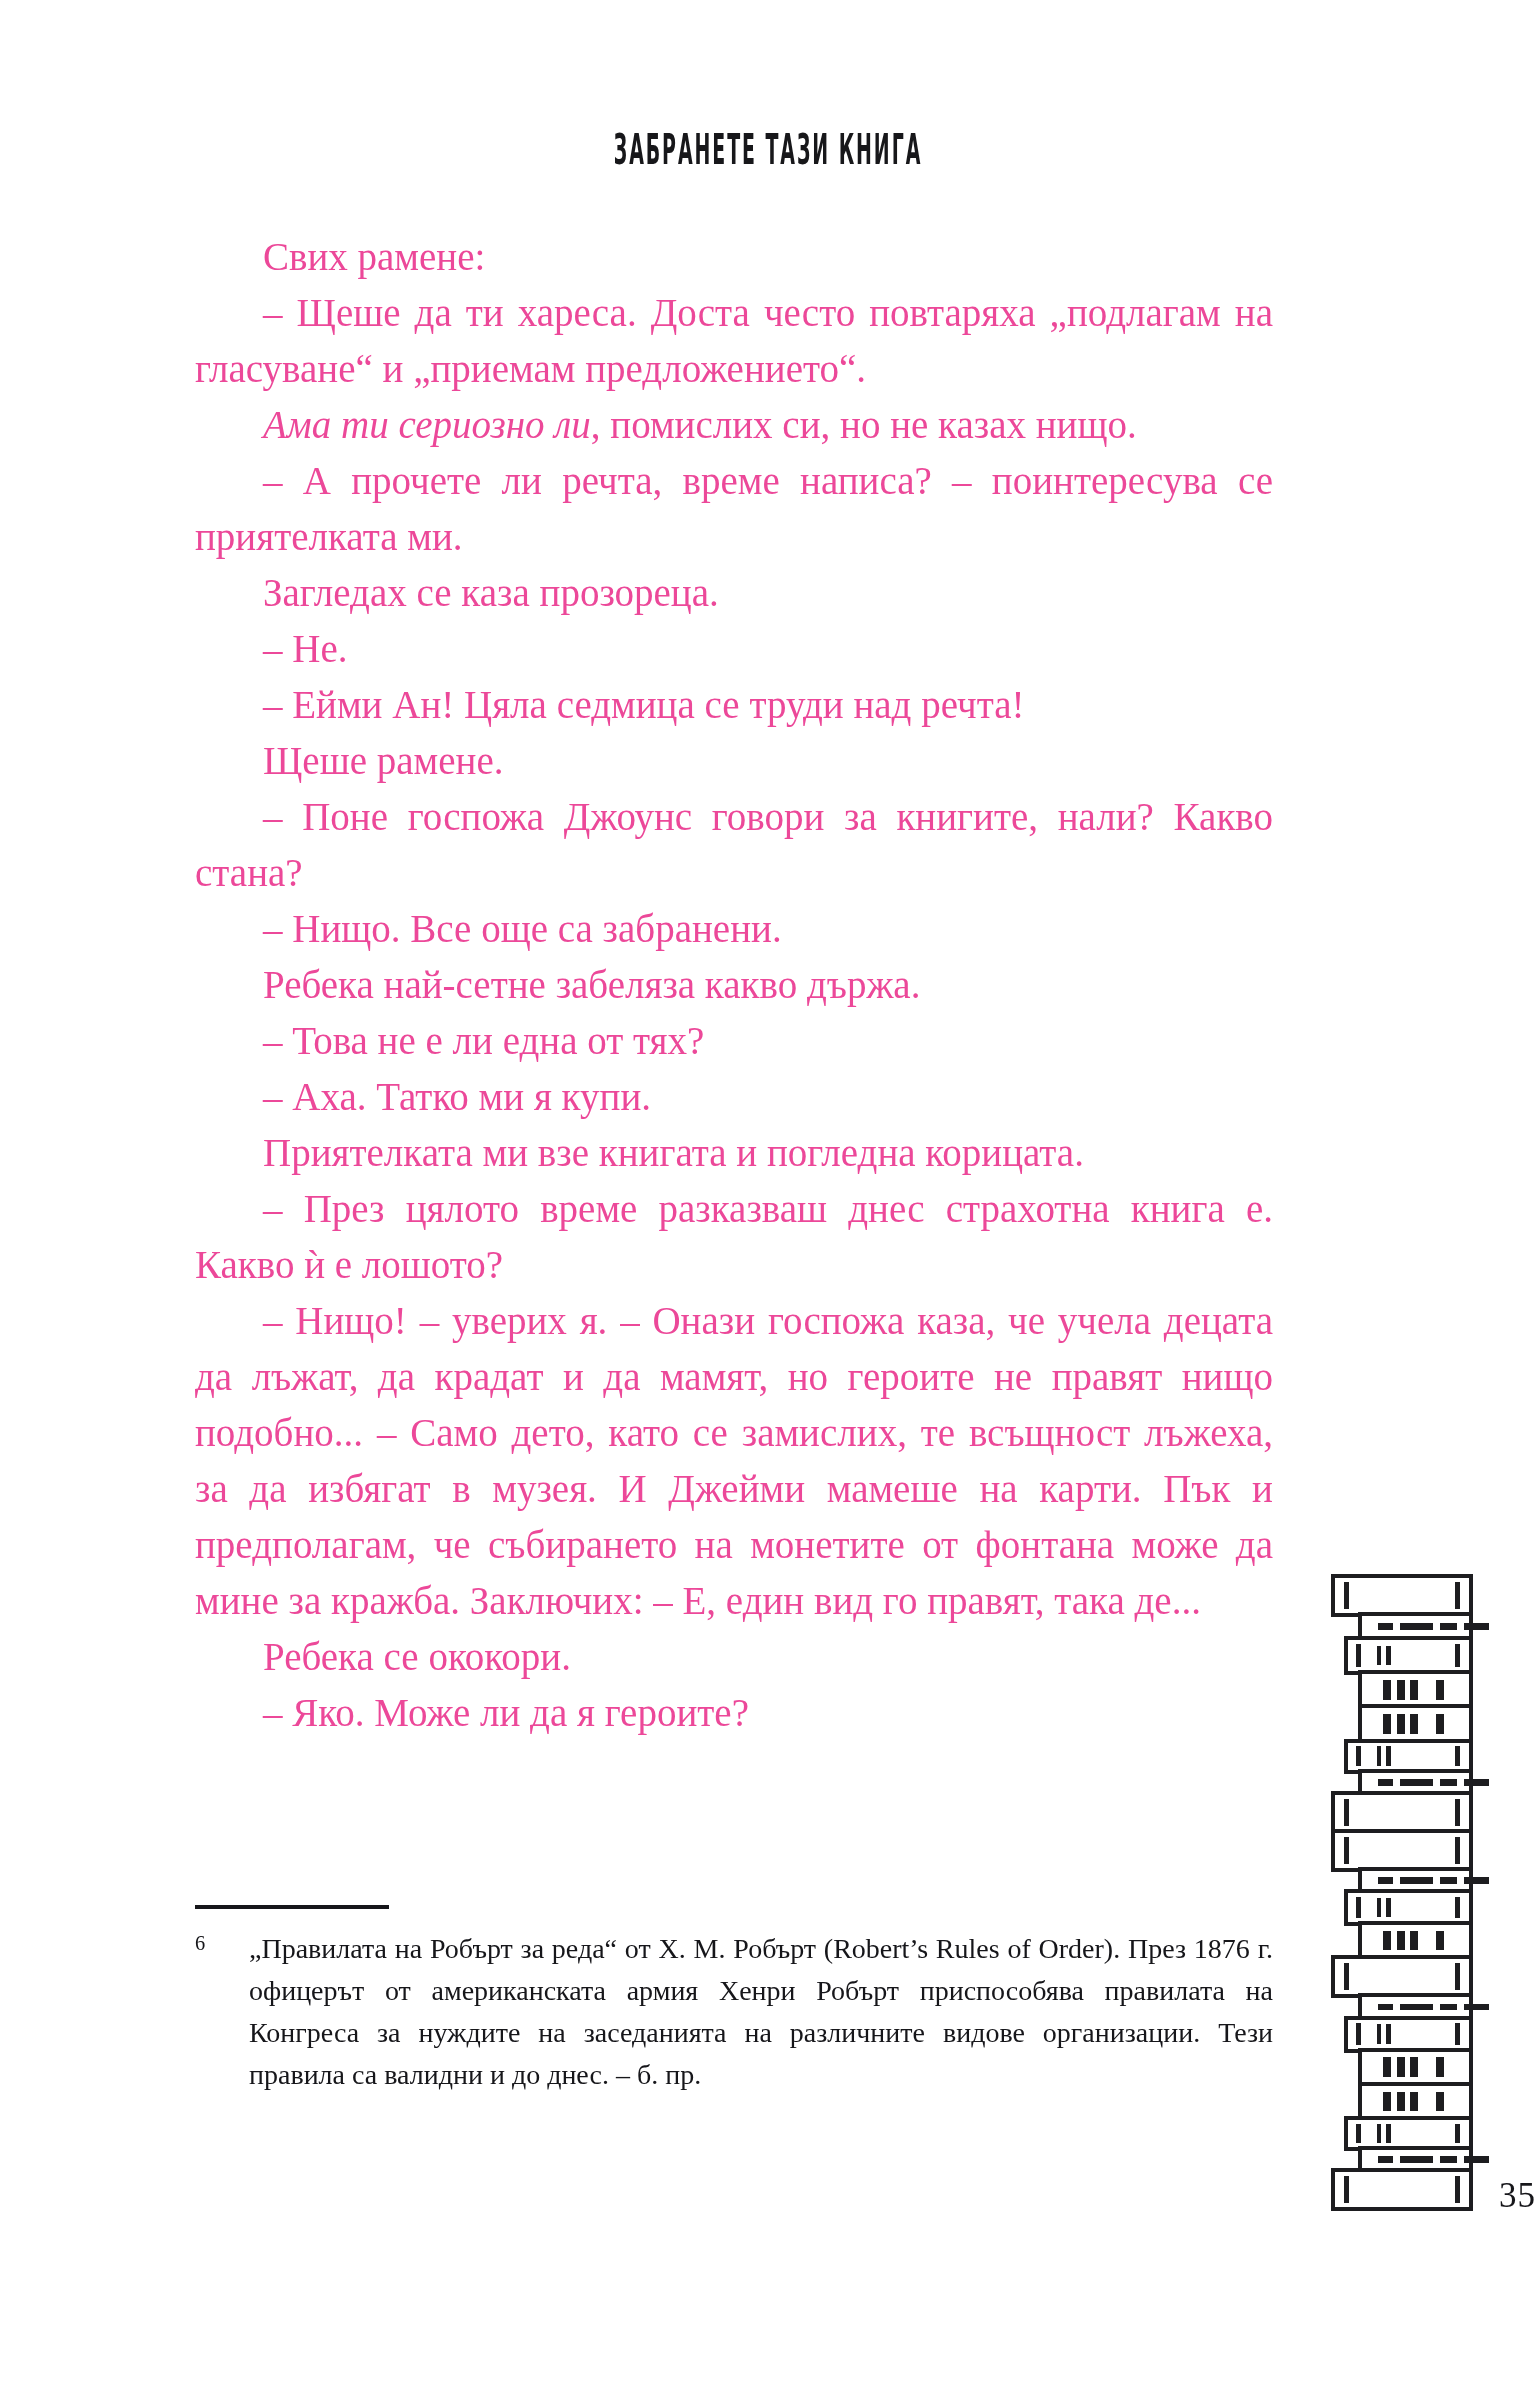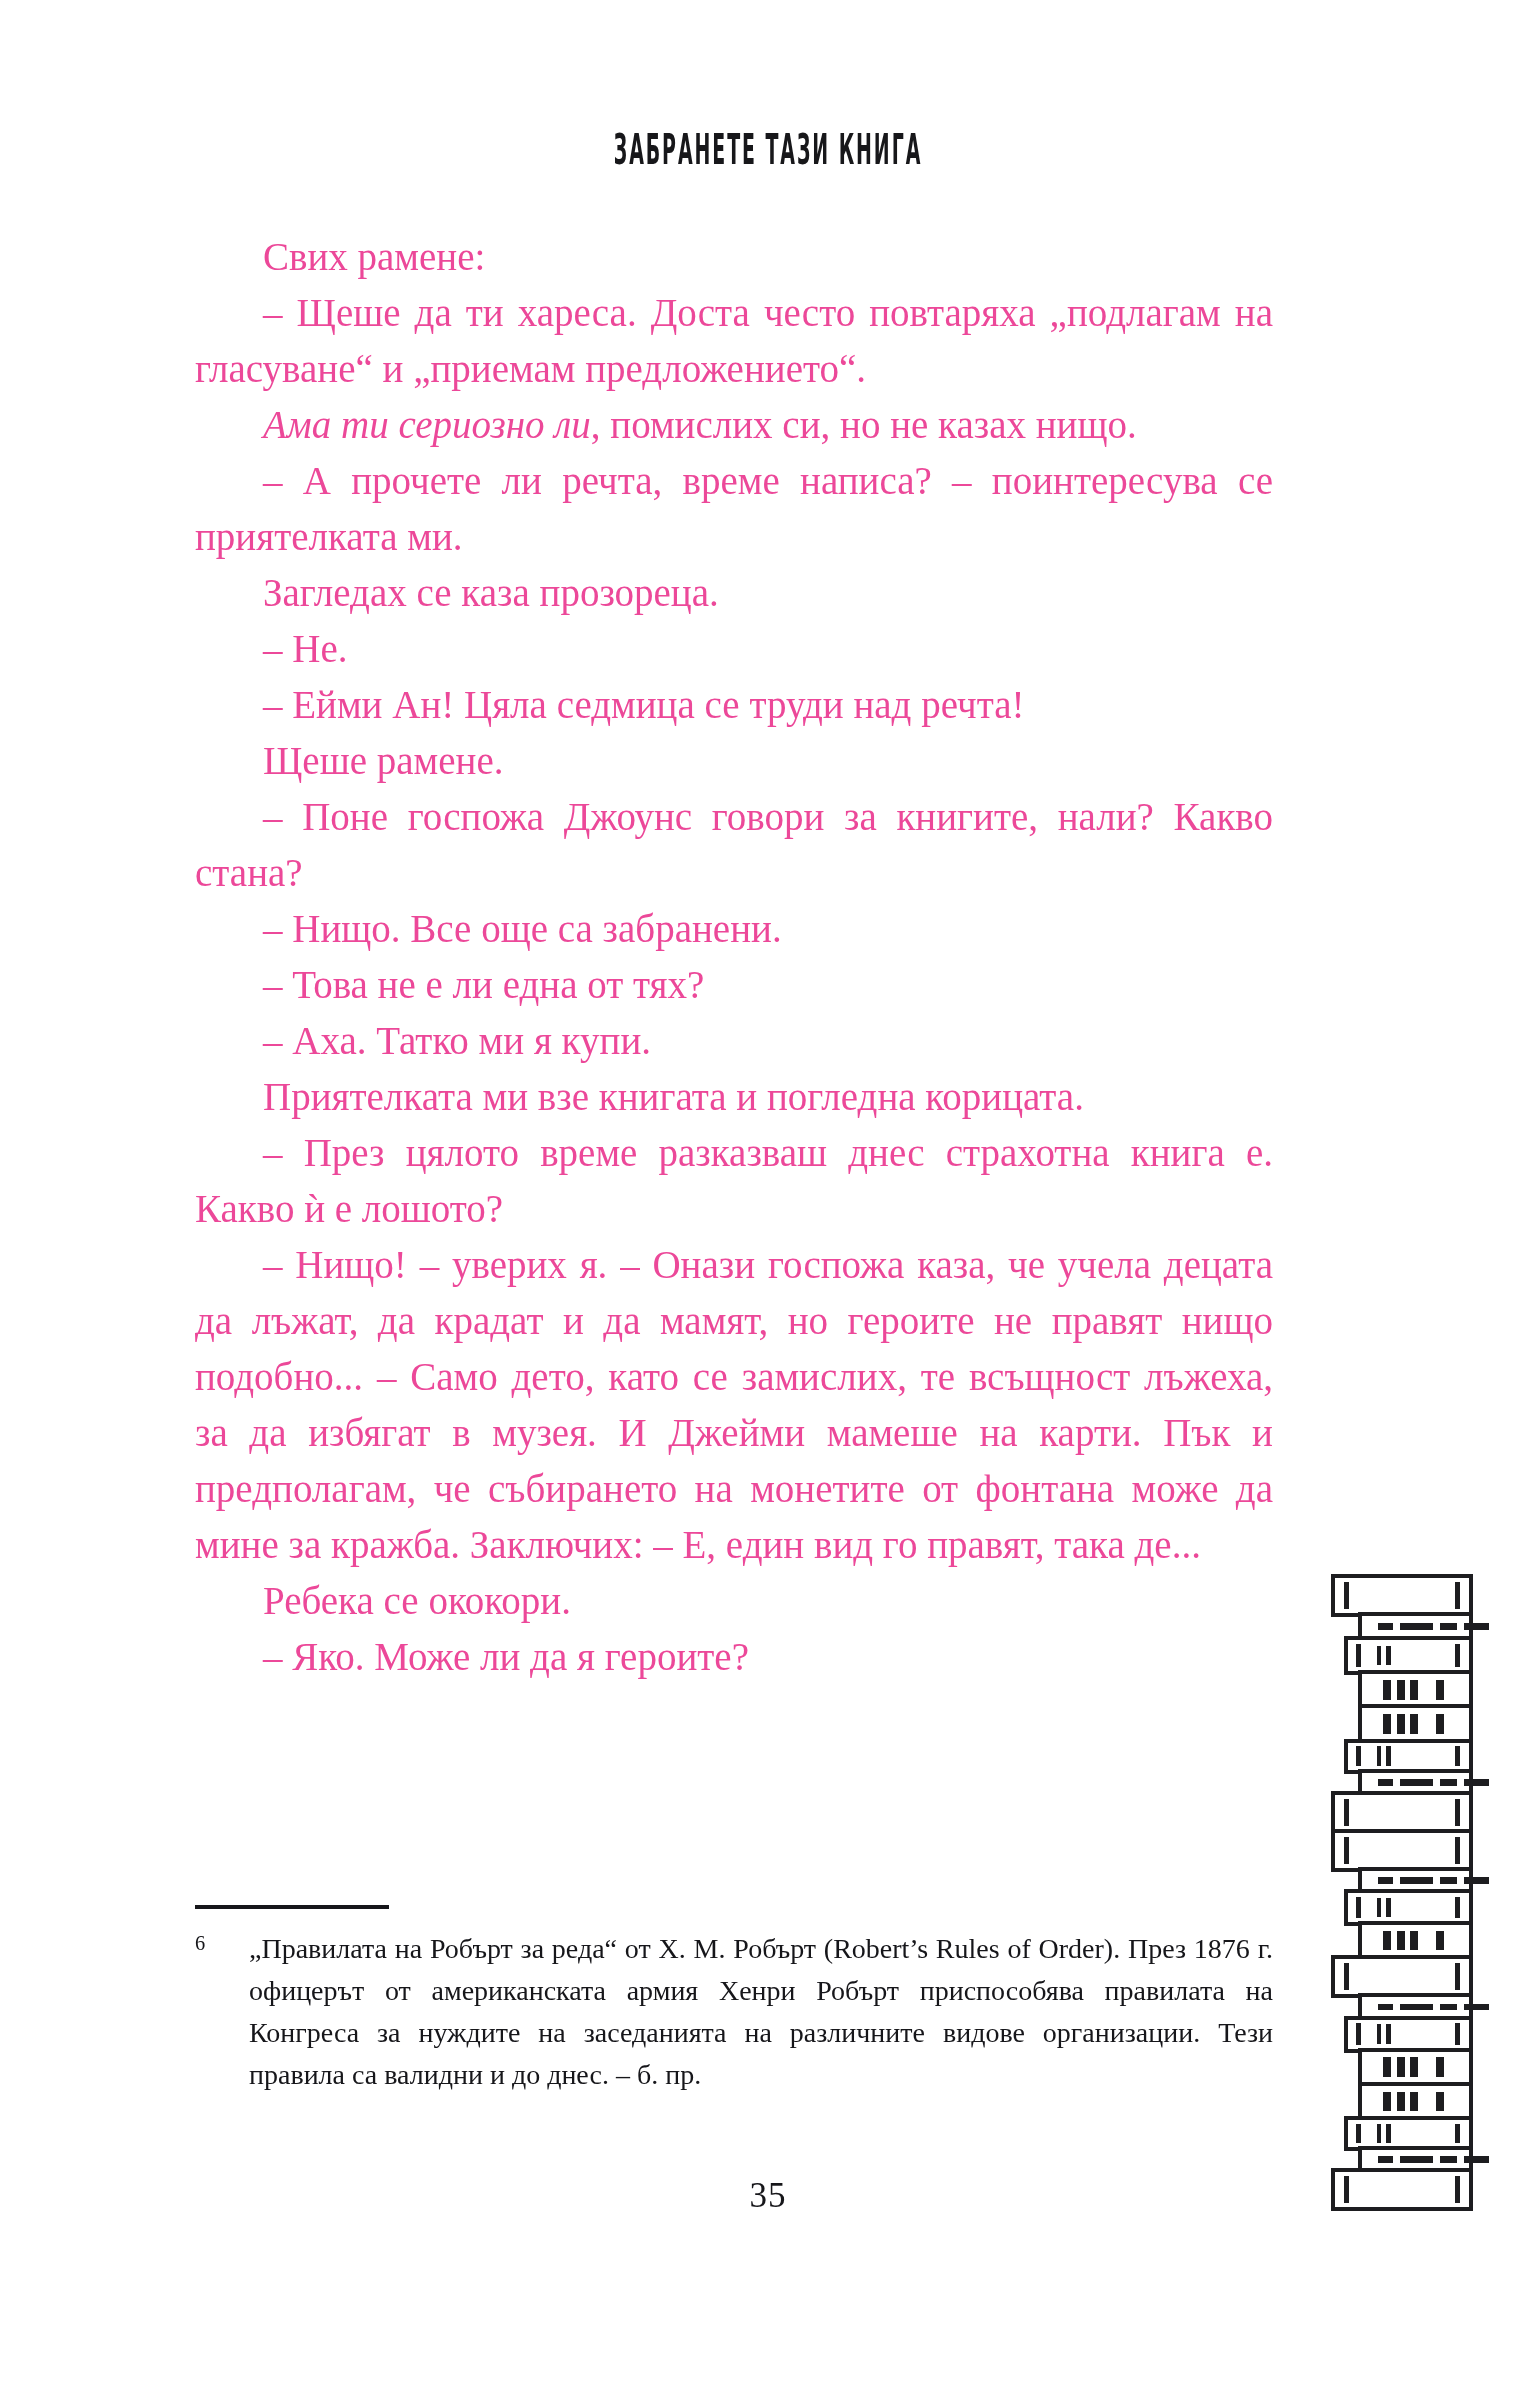--- a/index.html
+++ b/index.html
@@ -97,21 +97,21 @@
     font-size: 20.4px;
     line-height: 42px;
   }
 
   
   .folio {
     position: absolute;
     top: 2176px;
     left: 0;
     width: 1536px;
-    text-align: center;
+    text-align: right;
     font-size: 35px;
     color: #16161a;
     letter-spacing: 1px;
   }
 
   
   .bookstack {
     position: absolute;
     left: 1331px;
     top: 1574px;
@@ -202,20 +202,21 @@
 
     <p class="para"><i>Ама ти сериозно ли</i><span>, помислих си, но не казах нищо.</span></p>
 
     <p class="para">– А прочете ли речта, време написа? – поинтересува се приятелката ми.</p>
     <p class="para">Загледах се каза прозореца.</p>
     <p class="para">– Не.</p>
     <p class="para">– Ейми Ан! Цяла седмица се труди над речта!</p>
     <p class="para">Щеше рамене.</p>
     <p class="para">– Поне госпожа Джоунс говори за книгите, нали? Какво стана?</p>
     <p class="para">– Нищо. Все още са забранени.</p>
+    <p class="para">Ребека най-сетне забеляза какво държа.</p>
     <p class="para">– Това не е ли една от тях?</p>
     <p class="para">– Аха. Татко ми я купи.</p>
     <p class="para">Приятелката ми взе книгата и погледна корицата.</p>
     <p class="para">– През цялото време разказваш днес страхотна книга е. Какво ѝ е лошото?</p>
     <p class="para">– Нищо! – уверих я. – Онази госпожа каза, че учела децата да лъжат, да крадат и да мамят, но героите не правят нищо подобно... – Само дето, като се замислих, те всъщност лъжеха, за да избягат в музея. И Джейми мамеше на карти. Пък и предполагам, че събирането на монетите от фонтана може да мине за кражба. Заключих: – Е, един вид го правят, така де...</p>
     <p class="para">Ребека се ококори.</p>
     <p class="para">– Яко. Може ли да я героите?</p>
 
   </div>
 

